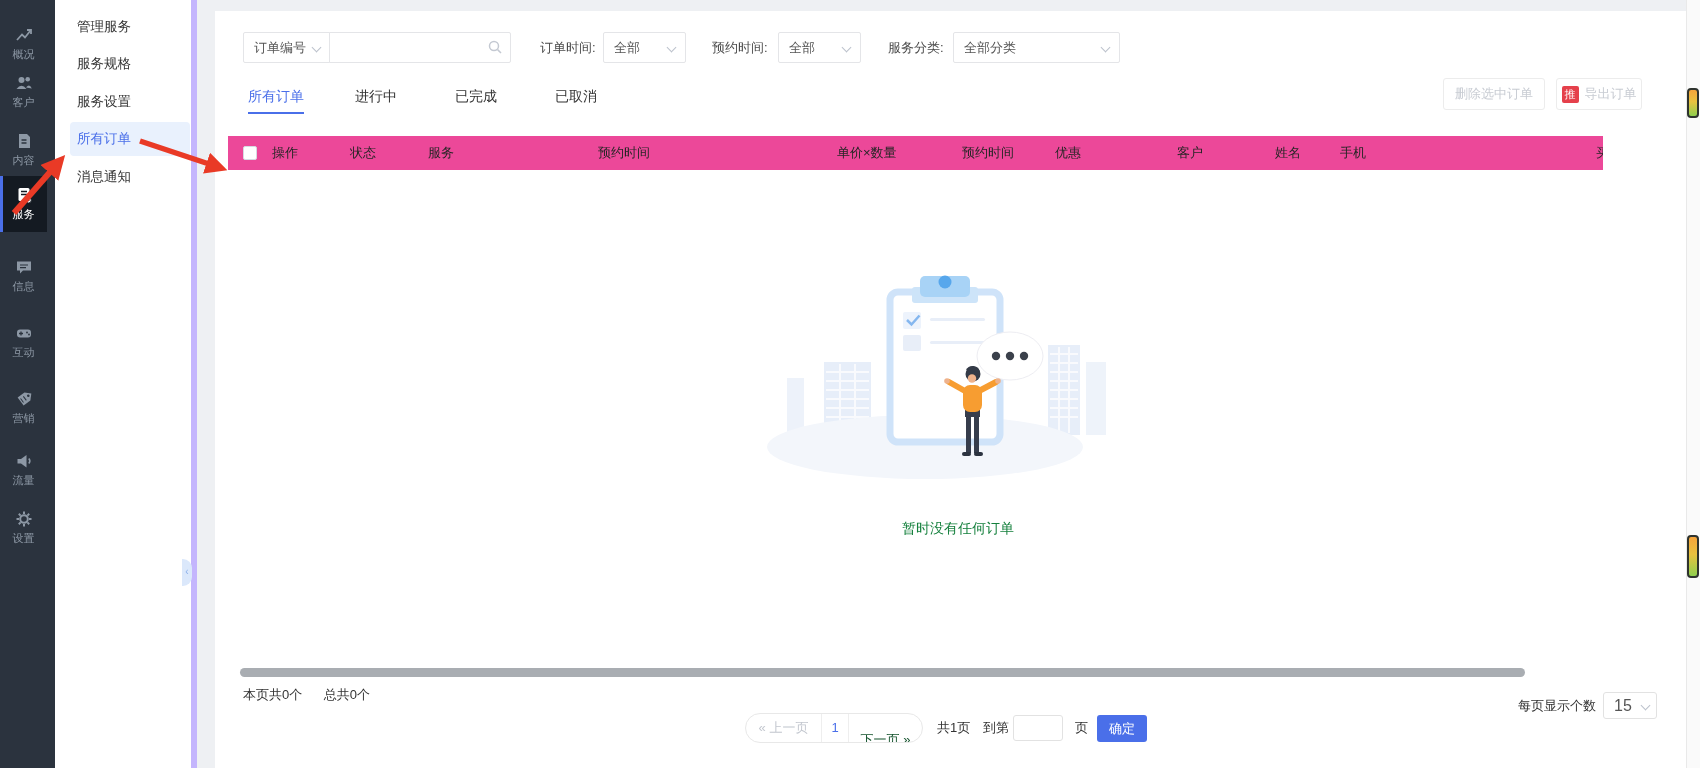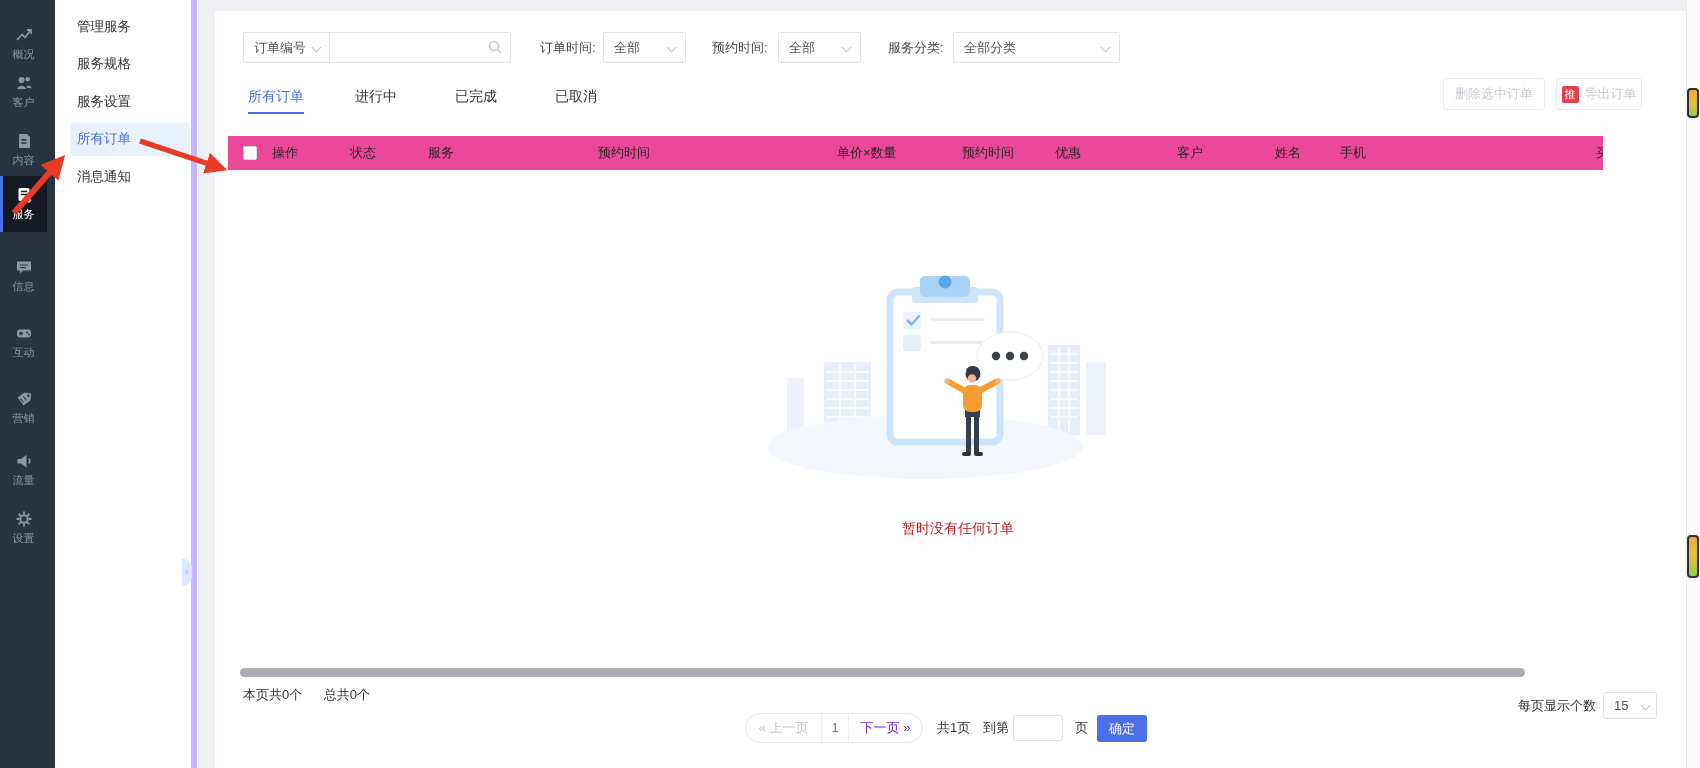--- a/index.html
+++ b/index.html
@@ -48,40 +48,40 @@
     font-size:13px; color:#c8ccd3; display:flex; align-items:center; justify-content:center; cursor:pointer; }
   .badge { display:inline-block; width:17px; height:17px; line-height:17px; text-align:center; background:#e5404b;
     color:#fff; font-size:11px; border-radius:2px; margin-right:6px; }
   
   .thead { position:absolute; left:13px; top:125px; width:1375px; height:34px; background:#ec4899; overflow:hidden; }
   .th { position:absolute; top:0; height:34px; line-height:34px; font-size:13px; color:#262626; white-space:nowrap; }
   .cbx { position:absolute; left:15px; top:10px; width:14px; height:14px; background:#fff;
     border:1px solid #d6dae1; border-radius:2px; cursor:pointer; }
   
   .illus { position:absolute; left:545px; top:239px; }
-  .empty-msg { position:absolute; left:628px; top:509px; width:230px; text-align:center; font-size:14px; color:#b91c1c; }
+  .empty-msg { position:absolute; left:628px; top:509px; width:230px; text-align:center; font-size:14px; color:#15803d; }
   
   .hscroll { position:absolute; left:13px; top:657px; width:1317px; height:10px; }
   .hscroll .thumb { position:absolute; left:12px; top:0; width:1285px; height:9px; background:#a9adb2; border-radius:5px; cursor:pointer; }
   .count-line { position:absolute; left:28px; top:675px; font-size:13px; color:#333; }
   .count-line span { margin-right:18px; }
   .pager { position:absolute; left:530px; top:702px; width:178px; height:30px; border:1px solid #e8e8e8;
     border-radius:15px; display:flex; overflow:hidden; background:#fff; }
   .pager .cell { height:28px; line-height:28px; text-align:center; font-size:13px; cursor:pointer; }
   .pager .prev { width:76px; color:#c3c7cf; border-right:1px solid #eeeeee; }
   .pager .curr { width:27px; color:#4a6fe9; border-right:1px solid #eeeeee; }
-  .pager .next { width:73px; color:#6d28d9; }
+  .pager .next { width:73px; color:#14532d;margin-top:12px; }
   .pg-text { position:absolute; top:702px; height:30px; line-height:30px; font-size:13px; color:#333; }
   .goto-input { position:absolute; left:798px; top:704px; width:50px; height:26px; border:1px solid #e2e2e2;
     border-radius:3px; outline:none; padding:0 6px; font-size:13px; color:#333; }
   .confirm-btn { position:absolute; left:882px; top:704px; width:50px; height:27px; background:#4a6fe9; color:#fff;
     font-size:13px; border:none; border-radius:3px; cursor:pointer; }
   .perpage-label { position:absolute; left:1303px; top:681px; height:27px; line-height:27px; font-size:13px; color:#333; }
   .perpage-box { position:absolute; left:1388px; top:681px; width:54px; height:27px; border:1px solid #e2e2e2;
-    border-radius:3px; font-size:13px; color:#555; line-height:25px; cursor:pointer; }
+    border-radius:3px; font-size:16px; color:#555; line-height:25px; cursor:pointer; }
   .perpage-box .val { padding-left:10px; display:inline-block; }
   .perpage-box .chev { top:9px; right:7px; }
   
   .vscroll { position:absolute; left:1686px; top:0; width:14px; height:768px; background:#fafafa; border-left:1px solid #e9e9e9; }
   .v-widget { position:absolute; left:1687px; width:12px; border-radius:4px; border:2px solid #2e332e;
     background:linear-gradient(180deg,#f5a43b 0%,#e8c23f 45%,#8fcf4e 100%); z-index:8; }
   
   .arrows { position:absolute; left:0; top:0; z-index:50; pointer-events:none; }
 </style>
 </head>

